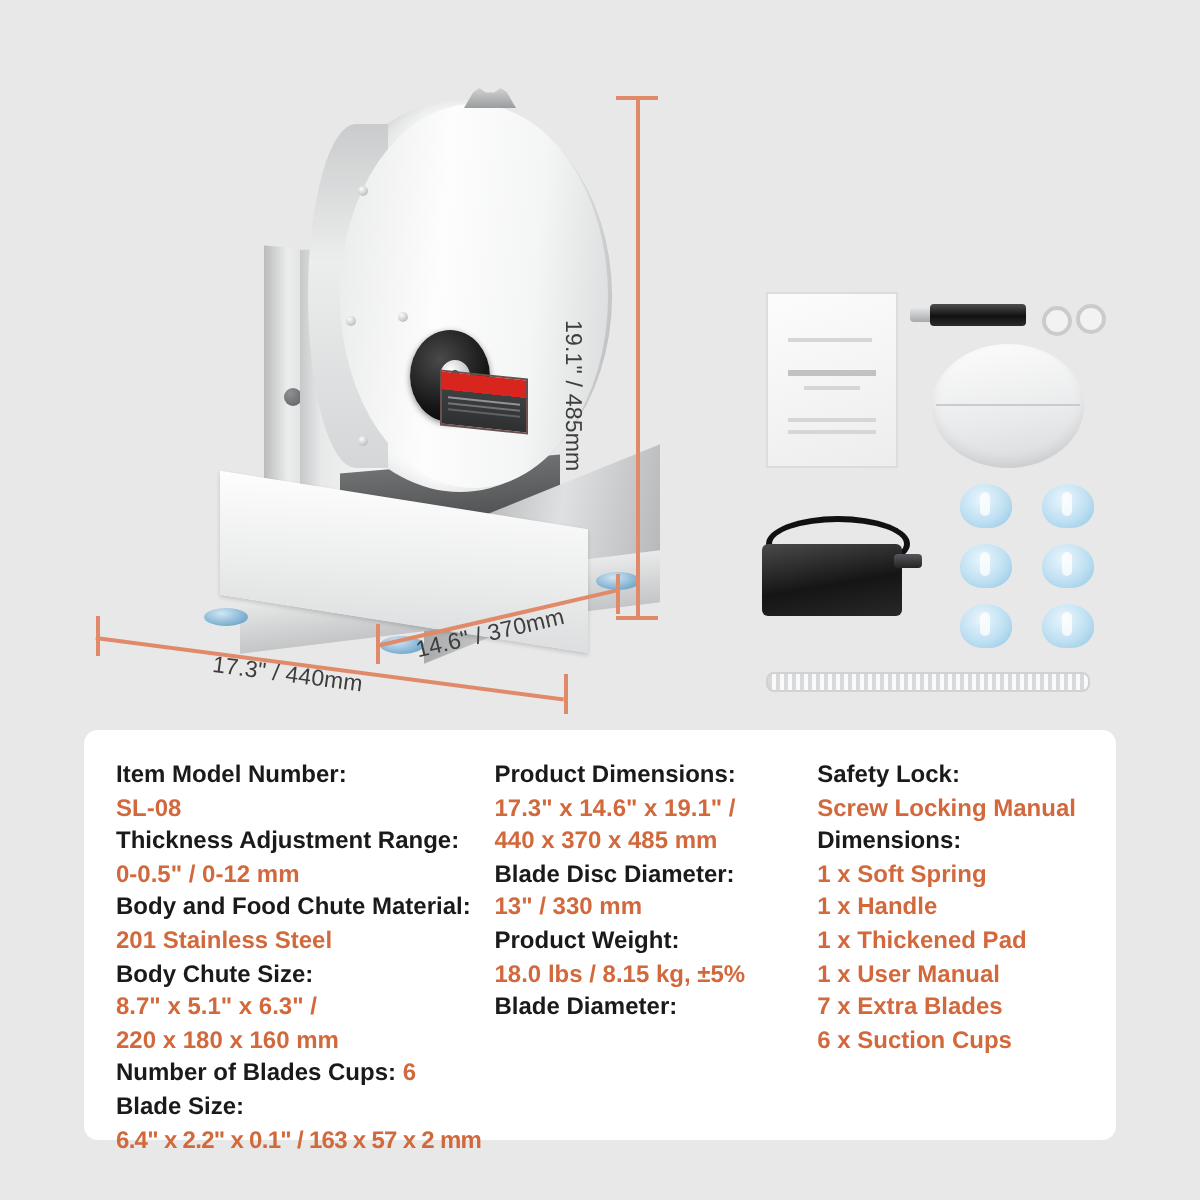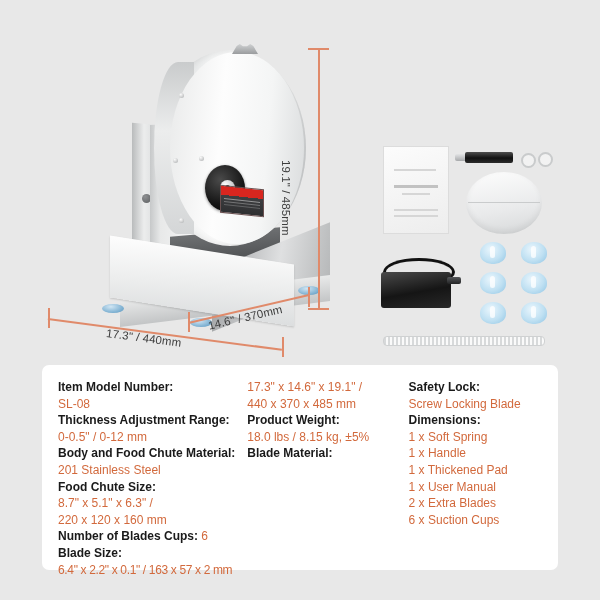--- a/index.html
+++ b/index.html
@@ -171,21 +171,21 @@
   .panel{
     position:absolute;left:42px;top:365px;width:516px;height:205px;
     background:#fff;border-radius:7px;
   }
   .cols{display:flex;padding:14px 0 0 16px;}
   .col{font-size:12px;line-height:16.6px;}
   .col1{width:190px;}
   .col2{width:162px;}
   .col3{width:150px;}
   .k{color:#1a1a1a;font-weight:bold;display:block;}
-  .v{color:#d2693c;display:block;}
+  .v{color:#d2693c;display:block;font-weight:bold;}
   .inline .k,.inline .v{display:inline;}
   .tight{font-stretch:condensed;letter-spacing:-.35px;}
 </style>
 </head>
 <body>
 
 <div class="page">
 
   <div class="stage">
 
@@ -270,69 +270,74 @@
           </div>
           <div>
             <span class="k">Thickness Adjustment Range:</span>
             <span class="v">0-0.5" / 0-12 mm</span>
           </div>
           <div>
             <span class="k">Body and Food Chute Material:</span>
             <span class="v">201 Stainless Steel</span>
           </div>
           <div>
-            <span class="k">Food Chute Size:</span>
+            <span class="k">Body Chute Size:</span>
             <span class="v">8.7" x 5.1" x 6.3" /</span>
           </div>
           <div>
-            <span class="v">220 x 120 x 160 mm</span>
+            <span class="v">220 x 180 x 160 mm</span>
           </div>
           <div class="inline"><span class="k">Number of Blades Cups:</span><span class="v"> 6</span></div>
           <div>
             <span class="k">Blade Size:</span>
           </div>
           <div>
             <span class="v tight">6.4" x 2.2" x 0.1" / 163 x 57 x 2 mm</span>
           </div>
         </div>
       <div class="col col2" id="c2">
           <div>
+            <span class="k">Product Dimensions:</span>
             <span class="v">17.3" x 14.6" x 19.1" /</span>
           </div>
           <div>
             <span class="v">440 x 370 x 485 mm</span>
+          </div>
+          <div>
+            <span class="k">Blade Disc Diameter:</span>
+            <span class="v">13" / 330 mm</span>
           </div>
           <div>
             <span class="k">Product Weight:</span>
             <span class="v">18.0 lbs / 8.15 kg, ±5%</span>
           </div>
           <div>
-            <span class="k">Blade Material:</span>
+            <span class="k">Blade Diameter:</span>
           </div>
         </div>
       <div class="col col3" id="c3">
           <div>
             <span class="k">Safety Lock:</span>
-            <span class="v">Screw Locking Blade</span>
+            <span class="v">Screw Locking Manual</span>
           </div>
           <div>
             <span class="k">Dimensions:</span>
             <span class="v">1 x Soft Spring</span>
           </div>
           <div>
             <span class="v">1 x Handle</span>
           </div>
           <div>
             <span class="v">1 x Thickened Pad</span>
           </div>
           <div>
             <span class="v">1 x User Manual</span>
           </div>
           <div>
-            <span class="v">2 x Extra Blades</span>
+            <span class="v">7 x Extra Blades</span>
           </div>
           <div>
             <span class="v">6 x Suction Cups</span>
           </div>
         </div>
     </div>
   </div>
 
 </div>
 

